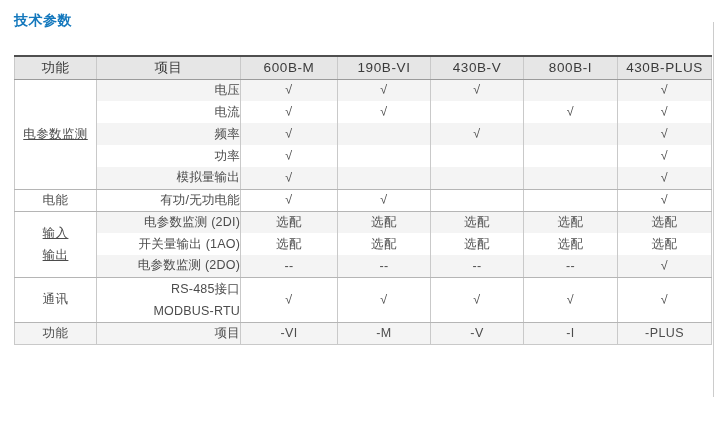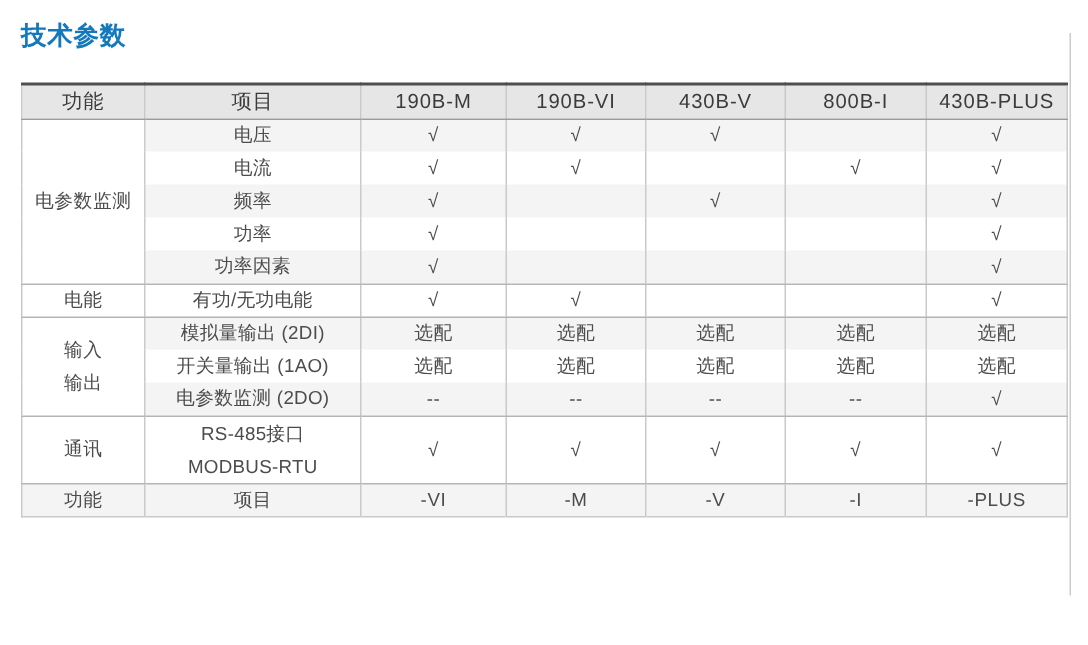--- a/index.html
+++ b/index.html
@@ -16,21 +16,21 @@
   *{margin:0;padding:0;box-sizing:border-box;}
   body{font-family:"Liberation Sans","DejaVu Sans",sans-serif;}
   .page{
     position:relative;
     width:725px;height:430px;
     background:#ffffff;
     overflow:hidden;
   }
   .page-title{
     position:absolute;left:14px;top:12px;
-    font-size:17px;font-weight:bold;
+    font-size:14px;font-weight:bold;
     color:var(--title-color);
     letter-spacing:0.5px;
   }
   .table-wrap{
     position:absolute;left:14px;top:55px;width:697px;
   }
   table.specs{
     width:697px;
     border-collapse:collapse;
     table-layout:fixed;
@@ -62,23 +62,23 @@
   td{
     height:22px;
     border-right:1px solid var(--grid);
     text-align:center;
     font-size:12.5px;
     color:var(--text-cell);
     letter-spacing:0.4px;
   }
   th:last-child, td:last-child{border-right:none;}
   tbody tr:nth-child(odd) td{background:var(--stripe-bg);}
-  td.func-span{background:#ffffff !important;}
+  td.func-span{background:#ffffff !important;text-decoration:underline;}
   td.item{
-    text-align:center;
+    text-align:right;
     letter-spacing:0.2px;
   }
   tr.sec-end td, td.span-end{border-bottom:1px solid var(--section-line);}
   td.two-line div{line-height:22px;}
   td.comm-item div{line-height:22px;}
   .edge-line{
     position:absolute;
     left:713px;top:22px;
     width:1px;height:375px;
     background:#cccccc;
@@ -98,21 +98,21 @@
           <col class="c-m">
           <col class="c-vi">
           <col class="c-v">
           <col class="c-i">
           <col class="c-plus">
       </colgroup>
       <thead>
         <tr>
           <th>功能</th>
           <th>项目</th>
-          <th>190B-M</th>
+          <th>600B-M</th>
           <th>190B-VI</th>
           <th>430B-V</th>
           <th>800B-I</th>
           <th>430B-PLUS</th>
         </tr>
       </thead>
       <tbody>
 
         <tr>
           <td class="func-span span-end" rowspan="5">电参数监测</td>
@@ -141,21 +141,21 @@
         </tr>
         <tr>
           <td class="item">功率</td>
           <td>√</td>
           <td></td>
           <td></td>
           <td></td>
           <td>√</td>
         </tr>
         <tr class="sec-end">
-          <td class="item">功率因素</td>
+          <td class="item">模拟量输出</td>
           <td>√</td>
           <td></td>
           <td></td>
           <td></td>
           <td>√</td>
         </tr>
 
         <tr class="sec-end">
           <td>电能</td>
           <td class="item">有功/无功电能</td>
@@ -164,21 +164,21 @@
           <td></td>
           <td></td>
           <td>√</td>
         </tr>
 
         <tr>
           <td class="func-span span-end two-line" rowspan="3">
             <div>输入</div>
             <div>输出</div>
           </td>
-          <td class="item">模拟量输出 (2DI)</td>
+          <td class="item">电参数监测 (2DI)</td>
           <td>选配</td>
           <td>选配</td>
           <td>选配</td>
           <td>选配</td>
           <td>选配</td>
         </tr>
         <tr>
           <td class="item">开关量输出 (1AO)</td>
           <td>选配</td>
           <td>选配</td>

